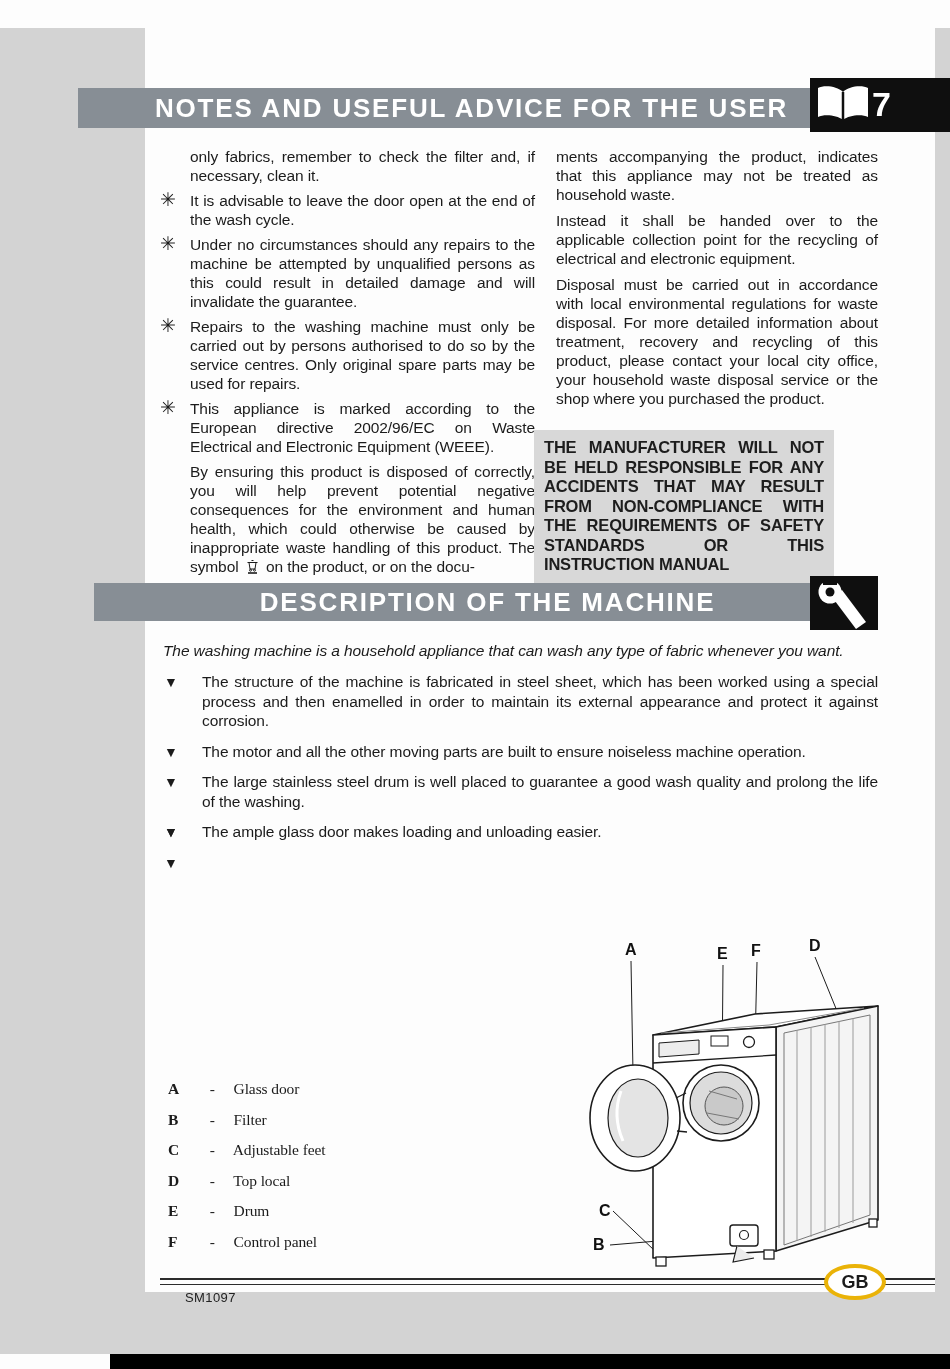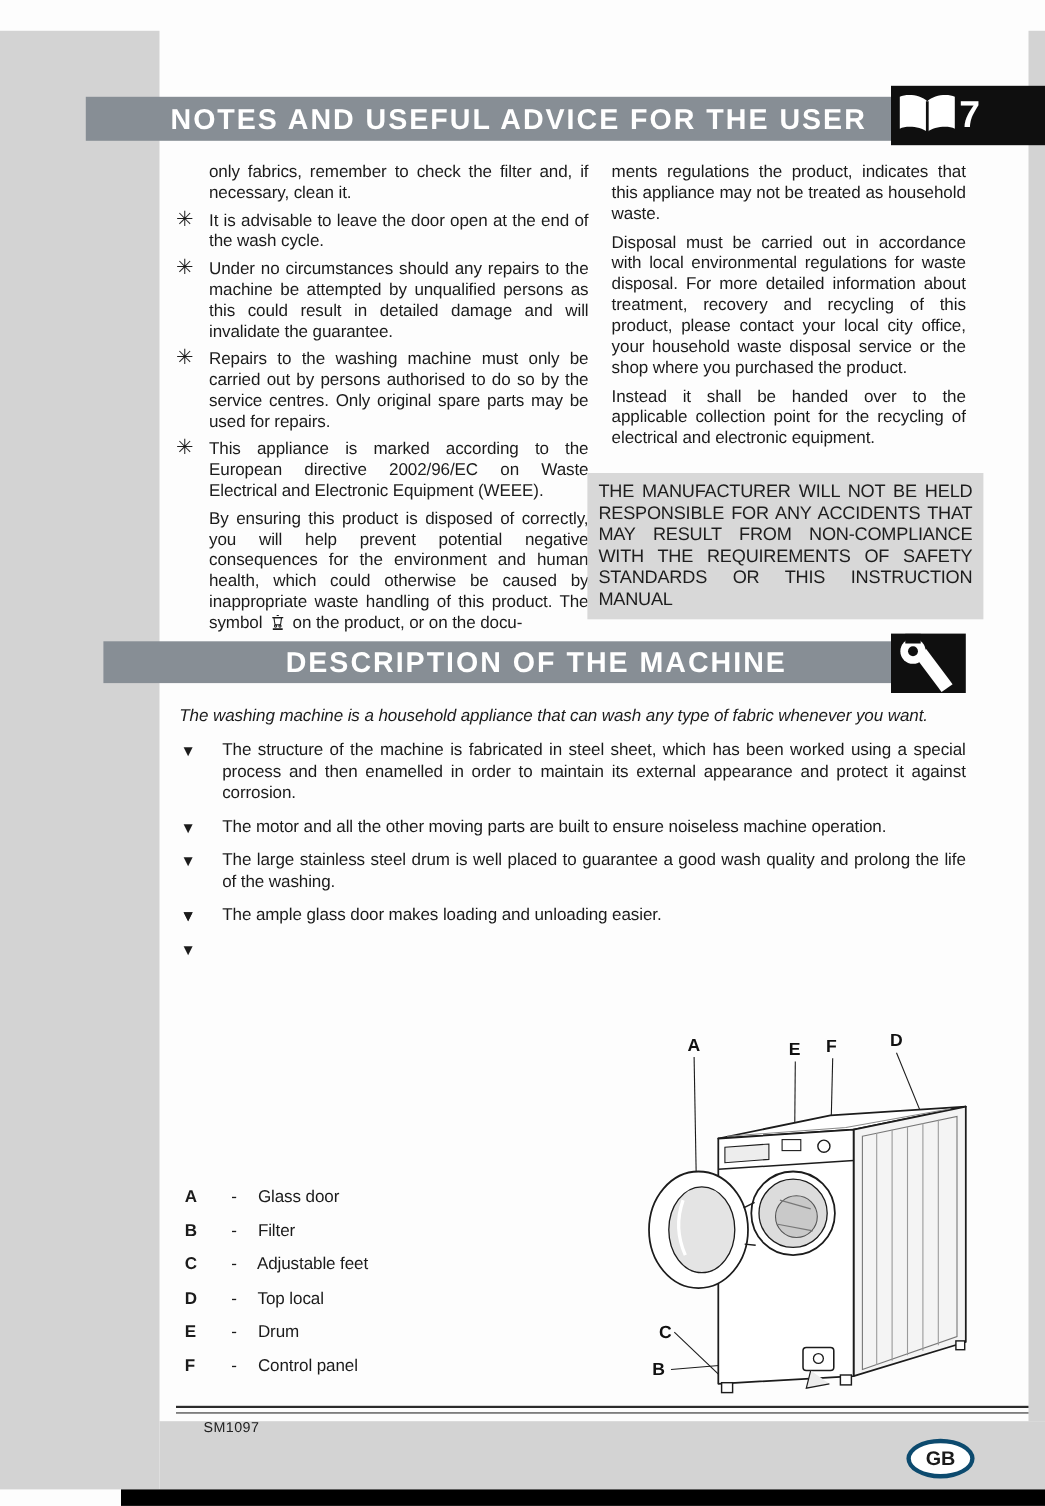--- a/index.html
+++ b/index.html
@@ -28,45 +28,45 @@
 
   .col { position:absolute; font-size:15.5px; line-height:19px; text-align:justify; }
   .col-left  { left:163px; top:147px; width:372px; }
   .col-right { left:556px; top:147px; width:322px; }
 
   .note-item { position:relative; padding-left:27px; margin-bottom:6px; }
   .note-item .ast { position:absolute; left:-3px; top:-1px; font-size:19px; letter-spacing:0; }
   .rpara { margin-bottom:7px; }
 
   .warnbox {
-    margin-top:22px; margin-left:-22px; width:360px; box-sizing:border-box;
-    background:#d8d8d8; padding:8px 10px; font-weight:normal; font-size:16.5px;
+    margin-top:22px; margin-left:-22px; width:300px; box-sizing:border-box;
+    background:#d8d8d8; padding:8px 10px; font-weight:bold; font-size:16.5px;
     line-height:19.5px; text-align:justify; color:#1d1d1d; letter-spacing:-0.2px;
   }
 
   .desc-intro { position:absolute; left:163px; top:641px; width:715px; font-size:15.5px; line-height:19px;font-style:italic; }
   .desc-list  { position:absolute; left:163px; top:672px; width:715px; }
   .desc-item  { position:relative; padding-left:39px; margin-bottom:11px; font-size:15.5px; line-height:19.5px; text-align:justify; }
   .desc-item .tri { position:absolute; left:1px; top:1px; font-size:14px; letter-spacing:0; }
 
-  .legend { position:absolute; left:168px; top:1080px; font-size:15.5px; }
+  .legend { position:absolute; left:168px; top:1080px; font-size:15.5px;font-family:Liberation Serif, serif; }
   .legend-row  { height:30.5px; }
   .legend-key  { display:inline-block; width:38px; font-weight:bold; }
   .legend-dash { display:inline-block; width:20px; }
 
   .diagram { position:absolute; left:583px; top:933px; width:312px; height:340px; }
 
   .footer-rule {
     position:absolute; left:160px; top:1278px; width:775px; height:4px;
     border-top:2px solid #2c2c2c; border-bottom:1px solid #2c2c2c;
   }
   .doc-code { position:absolute; left:185px; top:1290px; font-size:13px; letter-spacing:0.4px; color:#222; }
   .gb-badge {
-    position:absolute; left:824px; top:1308px; width:54px; height:28px;
-    background:#fff; border:4px solid #0c4a6e; border-radius:50%;
+    position:absolute; left:824px; top:1264px; width:54px; height:28px;
+    background:#fff; border:4px solid #eab308; border-radius:50%;
     text-align:center; line-height:28px; font-weight:bold; font-size:18px; letter-spacing:0;
   }
   .bottom-black { position:absolute; left:110px; top:1354px; width:840px; height:15px; background:#000; }
 
   .weee-icon { display:inline-block; vertical-align:-2px; margin:0 3px; }
 </style>
 </head>
 <body>
 
 <div class="canvas">
@@ -117,23 +117,23 @@
             <circle cx="8.5" cy="11.2" r="1"></circle>
             <line x1="2" y1="14" x2="11" y2="14" stroke-width="1.6"></line>
           </g>
         </svg>
       </span>
       <span>on the product, or on the docu- </span>
     </div>
   </div>
 
   <div class="col col-right">
-    <div class="rpara">ments regulations the product, indicates that this appliance may not be treated as household waste.</div>
+    <div class="rpara">ments accompanying the product, indicates that this appliance may not be treated as household waste.</div>
+    <div class="rpara">Instead it shall be handed over to the applicable collection point for the recycling of electrical and electronic equipment.</div>
     <div class="rpara">Disposal must be carried out in accordance with local environmental regulations for waste disposal. For more detailed information about treatment, recovery and recycling of this product, please contact your local city office, your household waste disposal service or the shop where you purchased the product.</div>
-    <div class="rpara">Instead it shall be handed over to the applicable collection point for the recycling of electrical and electronic equipment.</div>
     <div class="warnbox">THE MANUFACTURER WILL NOT BE HELD RESPONSIBLE FOR ANY ACCIDENTS THAT MAY RESULT FROM NON-COMPLIANCE WITH THE REQUIREMENTS OF SAFETY STANDARDS OR THIS INSTRUCTION MANUAL</div>
   </div>
 
   <div class="bar bar-desc">DESCRIPTION OF THE MACHINE</div>
   <div class="black-box box-desc">
     <span>
       <svg viewBox="0 0 68 54" width="68" height="54">
         <polygon points="22,21 32,14 56,46 46,53" fill="#fff"></polygon>
         <circle cx="20" cy="16" r="11.5" fill="#fff"></circle>
         <circle cx="20" cy="16" r="4.5" fill="#0f0f0f"></circle>

